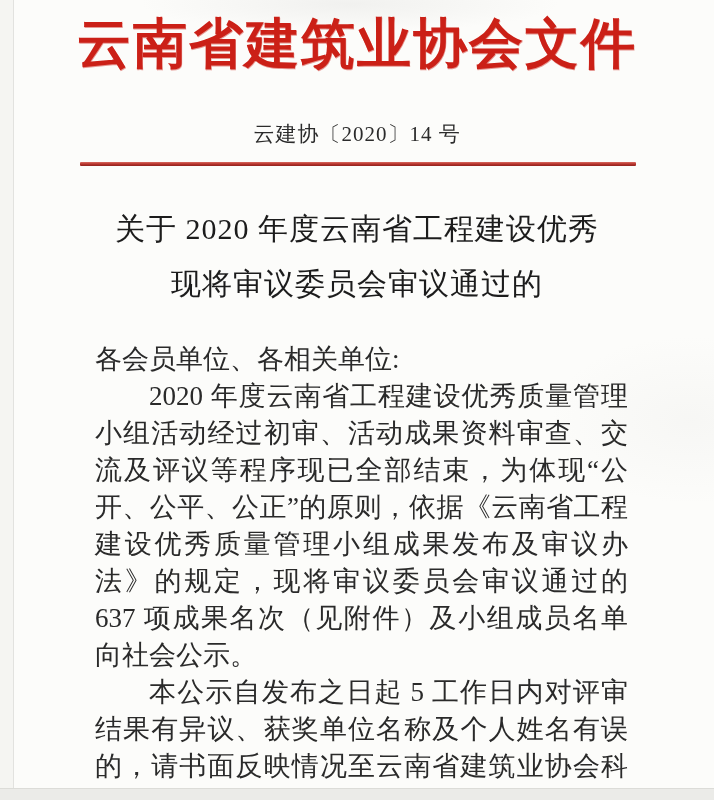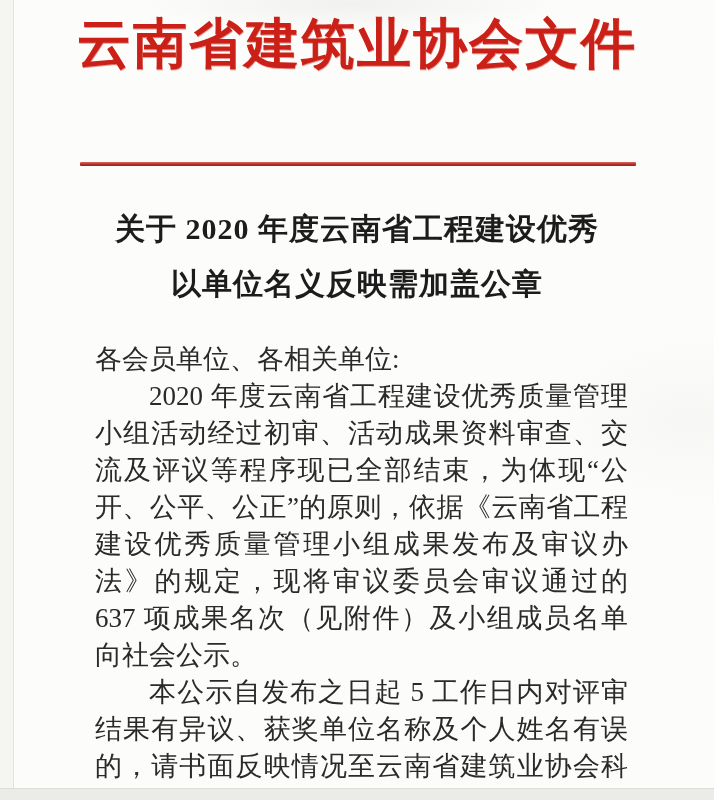--- a/index.html
+++ b/index.html
@@ -70,21 +70,21 @@
     width: 556px;
     height: 4px;
     background: linear-gradient(to bottom, #d96a60, var(--rule-red, #b5312a) 55%, #8e241f);
     border-radius: 1px;
   }
   .doc-title {
     position: absolute;
     top: 201px;
     left: 0; right: 0;
     text-align: center;
-    font-weight: 700;
+    font-weight: 400;
     font-size: 30px;
     line-height: 55px;
     letter-spacing: 1px;
     color: #1c1c1c;
   }
   .doc-body {
     position: absolute;
     top: 341px;
     left: 95px;
     width: 533px;
@@ -104,26 +104,27 @@
 </head>
 <body>
 
 <div class="page">
 
   <div class="scan-shade-left"></div>
   <div class="scan-edge-left"></div>
 
   <div class="org-title">云南省建筑业协会文件</div>
 
+  <div class="doc-number">云建协〔2020〕14 号</div>
 
   <div class="red-rule"></div>
 
   <div class="doc-title">
     <div>关于 2020 年度云南省工程建设优秀</div>
-    <div>以单位名义反映需加盖公章</div>
+    <div>现将审议委员会审议通过的</div>
   </div>
 
   <div class="doc-body">
     <p class="salutation">各会员单位、各相关单位:</p>
     <p>2020 年度云南省工程建设优秀质量管理小组活动经过初审、活动成果资料审查、交流及评议等程序现已全部结束，为体现“公开、公平、公正”的原则，依据《云南省工程建设优秀质量管理小组成果发布及审议办法》的规定，现将审议委员会审议通过的 637 项成果名次（见附件）及小组成员名单向社会公示。</p>
     <p>本公示自发布之日起 5 工作日内对评审结果有异议、获奖单位名称及个人姓名有误的，请书面反映情况至云南省建筑业协会科技质量部。反映的内容务必实事求是，并有具体依据，以单位名义反映需加盖公章，以个人名义反映应署明真实姓名和联系方式。</p>
   </div>
 
   <div class="scan-edge-bottom"></div>
 

